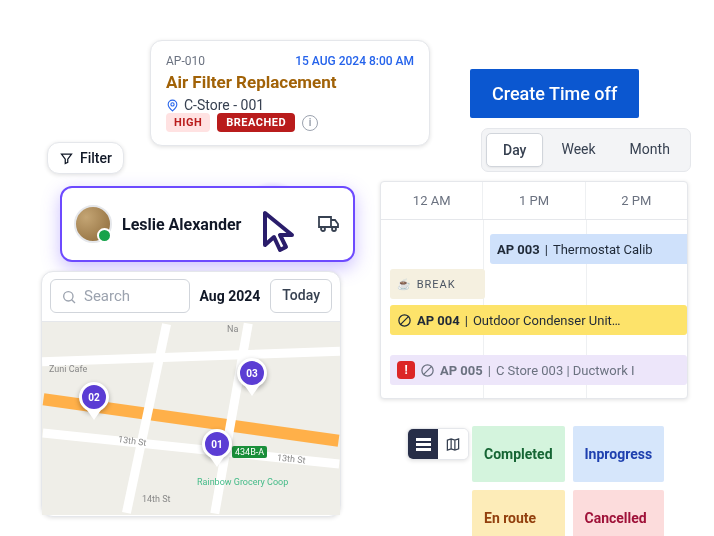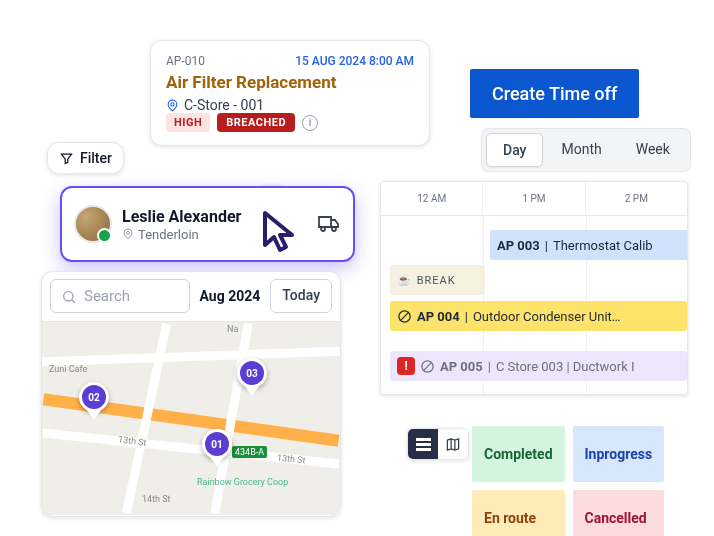--- a/index.html
+++ b/index.html
@@ -48,21 +48,21 @@
 
 
 .seg{position:absolute;left:481px;top:128px;display:flex;padding:4px;gap:2px;}
 .seg-item{padding:8px 16px;font-size:14px;color:#374151;border-radius:5px;cursor:pointer;}
 .seg-item.active{background:#fff;border:1px solid #d1d5db;box-shadow:0 1px 2px rgba(0,0,0,.06);font-weight:500;}
 .seg{background:#f3f4f6;border:1px solid #e5e7eb;border-radius:7px;}
 
 
 .sched{position:absolute;left:380px;top:181px;width:308px;border-radius:4px;overflow:hidden;}
 .sched-head{display:flex;border-bottom:1px solid #e5e7eb;}
-.sched-col{flex:1;text-align:center;font-size:10px;color:#6b7280;padding:11px 0;border-right:1px solid #eef0f2;}
+.sched-col{flex:1;text-align:center;font-size:13px;color:#6b7280;padding:11px 0;border-right:1px solid #eef0f2;}
 .sched-body{position:relative;height:178px;}
 .vline{position:absolute;top:0;bottom:0;width:1px;background:#eef0f2;}
 .ev{position:absolute;display:flex;align-items:center;gap:5px;height:30px;font-size:13px;border-radius:3px;padding:0 7px;overflow:hidden;white-space:nowrap;}
 .ev-break{left:9px;top:49px;width:95px;background:#f5f0e0;color:#4b5563;font-size:11px;letter-spacing:1px;}
 .ev-003{left:109px;top:14px;right:0;background:#cfe1fb;color:#1f2937;border-radius:3px 0 0 3px;}
 .ev-004{left:9px;top:85px;right:0;background:#fde36a;color:#1f2937;}
 .ev-005{left:9px;top:135px;right:0;background:#ede6fa;color:#1f2937;}
 .ev b{font-weight:700;}
 .alert-ic{width:18px;height:18px;background:#dc2626;border-radius:4px;display:flex;align-items:center;justify-content:center;color:#fff;font-size:12px;font-weight:700;}
 .ban-ic svg{display:block;}
@@ -109,27 +109,20 @@
     <span class="b-breach">BREACHED</span>
     <span class="info-ic">i</span>
   </div>
 </div>
 
 <div class="cursor-ring"></div>
 <div class="tech-card card">
   <div class="avatar"></div>
   <div class="tech-info">
     <div class="name">Leslie Alexander</div>
-    <div class="loc">
-      <svg width="12" height="12" viewBox="0 0 24 24" fill="none" stroke="#9ca3af" stroke-width="2">
-          <circle cx="12" cy="10" r="3"></circle>
-          <path d="M12 2a8 8 0 0 0-8 8c0 5 8 12 8 12s8-7 8-12a8 8 0 0 0-8-8z"></path>
-        </svg>
-      <span>Tenderloin</span>
-    </div>
   </div>
   <svg class="truck-ic" width="24" height="20" viewBox="0 0 24 20" fill="#374151">
       <path d="M2 3h12v10H2z M14 6h4l3 4v3h-7z" fill="none" stroke="#374151" stroke-width="1.8"></path>
       <circle cx="6" cy="15" r="2" fill="none" stroke="#374151" stroke-width="1.8"></circle>
       <circle cx="17" cy="15" r="2" fill="none" stroke="#374151" stroke-width="1.8"></circle>
     </svg>
 </div>
 <svg class="cursor" width="40" height="44" viewBox="0 0 40 44">
     <path d="M5 3 L5 35 L14 27 L20 40 L26 37 L20 25 L32 25 Z" fill="#fff" stroke="#2a1d6b" stroke-width="4" stroke-linejoin="round"></path>
   </svg>
@@ -171,22 +164,22 @@
         <div class="pin-tail"></div>
         <div class="pin-body">01</div>
       </div>
   </div>
 </div>
 
 <div class="cto-btn">Create Time off</div>
 
 <div class="seg">
   <div class="seg-item active">Day</div>
+  <div class="seg-item">Week</div>
   <div class="seg-item">Month</div>
-  <div class="seg-item">Week</div>
 </div>
 
 <div class="sched card">
   <div class="sched-head">
     <div class="sched-col">12 AM</div>
     <div class="sched-col">1 PM</div>
     <div class="sched-col" style="border-right:none">2 PM</div>
   </div>
   <div class="sched-body">
     <div class="vline" style="left:102px"></div>

